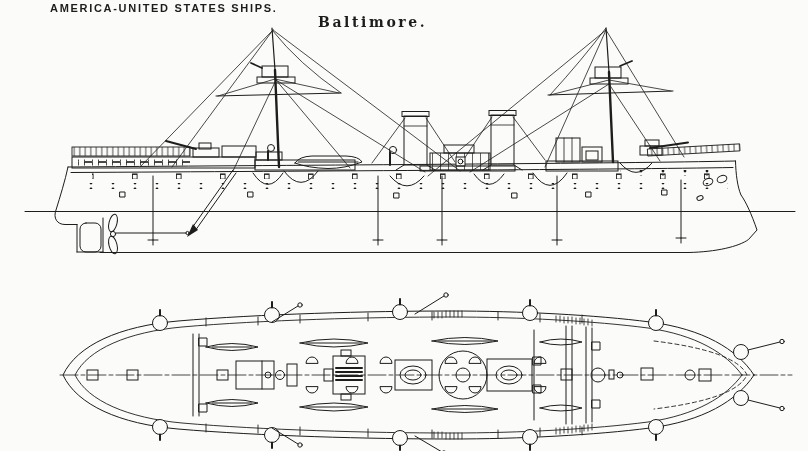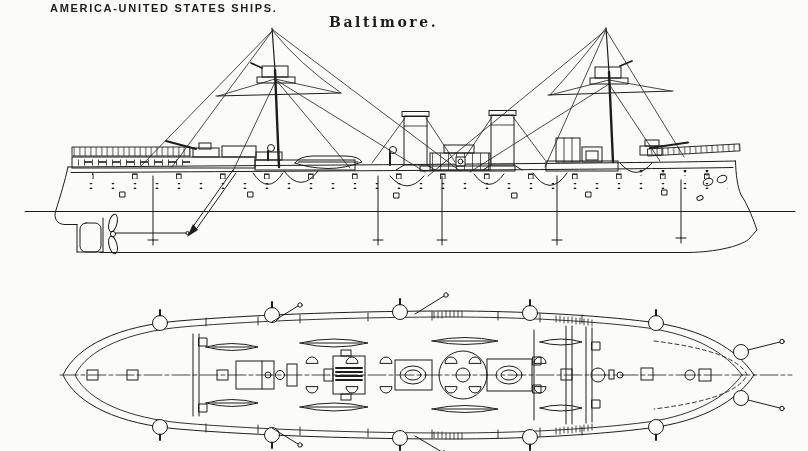--- a/index.html
+++ b/index.html
@@ -17,21 +17,21 @@
     color:var(--ink);
   }
   .series-title{
     position:absolute;left:6px;top:2px;
     font-size:11px;font-weight:bold;
     letter-spacing:1.7px;
     white-space:nowrap;
     margin-left:44px;
   }
   .ship-name{
-    position:absolute;left:329px;top:14px;
+    position:absolute;left:318px;top:14px;
     font-family:"DejaVu Serif","Liberation Serif",serif;
     font-size:14px;font-weight:bold;
     letter-spacing:2.6px;
     white-space:nowrap;
   }
   svg.drawing{position:absolute;left:0;top:0;color:var(--ink);}
   svg.drawing *{vector-effect:none;}
 </style>
 </head>
 <body>

